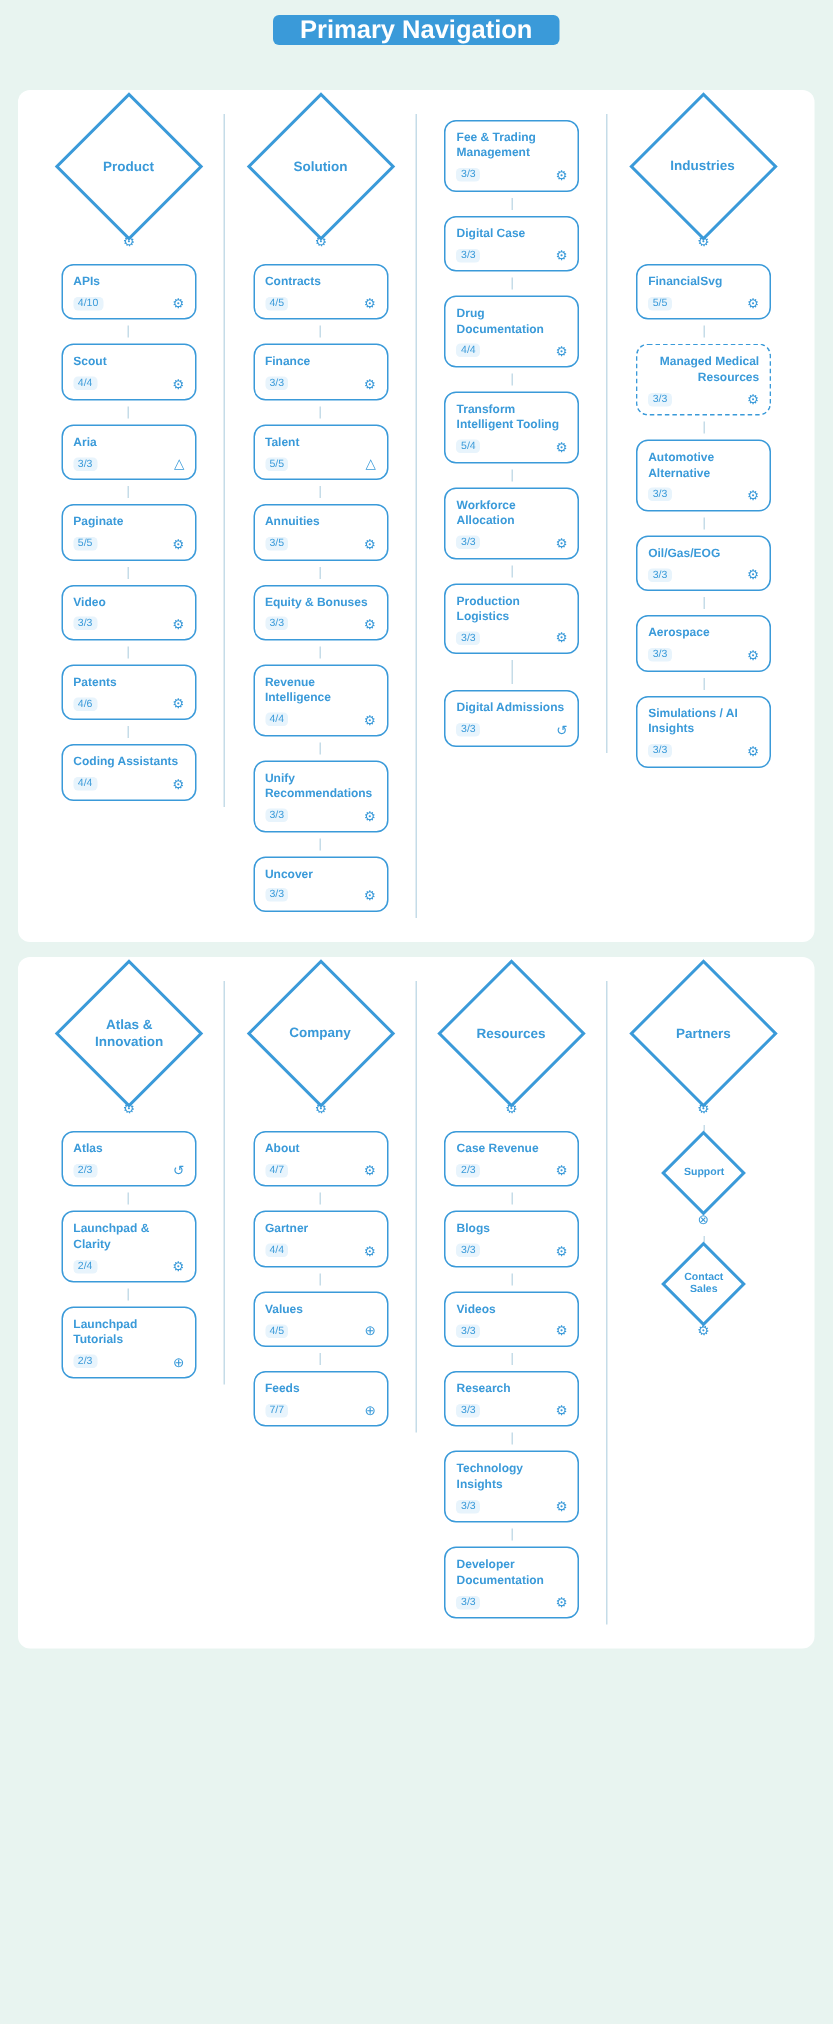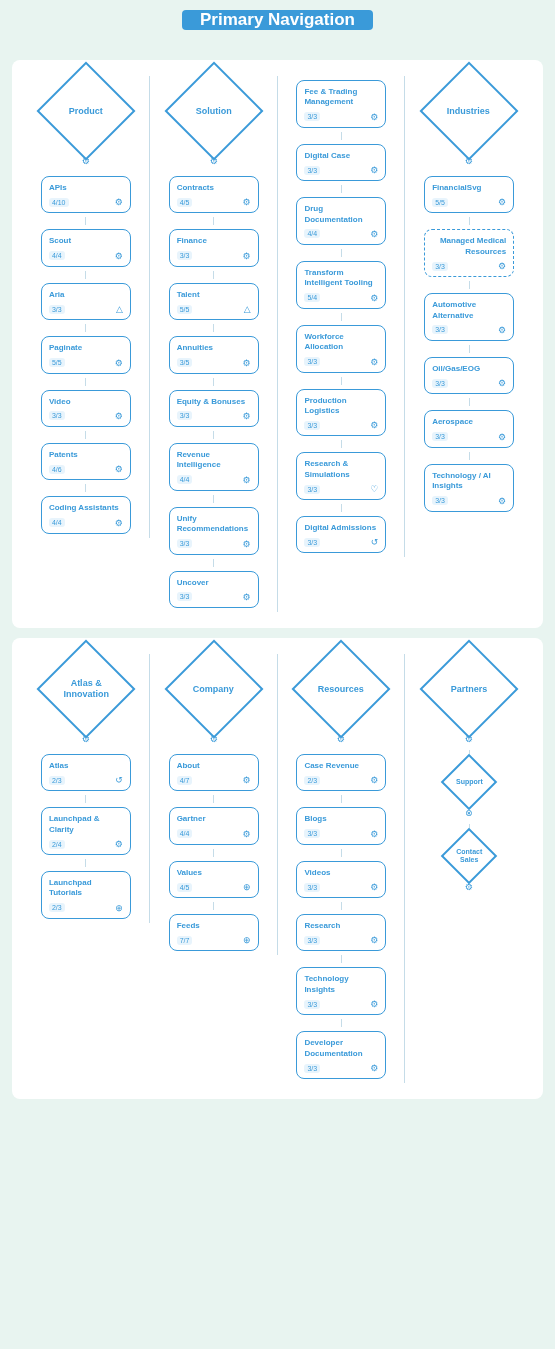--- a/index.html
+++ b/index.html
@@ -354,27 +354,20 @@
           </div>
           <div class="connector-line"></div>
           <div class="nav-card">
             <div class="nav-card-title">Production Logistics</div>
             <div class="nav-card-footer">
               <span class="nav-card-tag">3/3</span>
               <span class="nav-card-icon">⚙</span>
             </div>
           </div>
           <div class="connector-line"></div>
-          <div class="nav-card">
-            <div class="nav-card-title">Research &amp; Simulations</div>
-            <div class="nav-card-footer">
-              <span class="nav-card-tag">3/3</span>
-              <span class="nav-card-icon">♡</span>
-            </div>
-          </div>
           <div class="connector-line"></div>
           <div class="nav-card">
             <div class="nav-card-title">Digital Admissions</div>
             <div class="nav-card-footer">
               <span class="nav-card-tag">3/3</span>
               <span class="nav-card-icon">↺</span>
             </div>
           </div>
         </div>
       </div>
@@ -418,21 +411,21 @@
           <div class="connector-line"></div>
           <div class="nav-card">
             <div class="nav-card-title">Aerospace</div>
             <div class="nav-card-footer">
               <span class="nav-card-tag">3/3</span>
               <span class="nav-card-icon">⚙</span>
             </div>
           </div>
           <div class="connector-line"></div>
           <div class="nav-card">
-            <div class="nav-card-title">Technology / AI Insights</div>
+            <div class="nav-card-title">Simulations / AI Insights</div>
             <div class="nav-card-footer">
               <span class="nav-card-tag">3/3</span>
               <span class="nav-card-icon">⚙</span>
             </div>
           </div>
         </div>
       </div>
     </div>
 </div>
 

